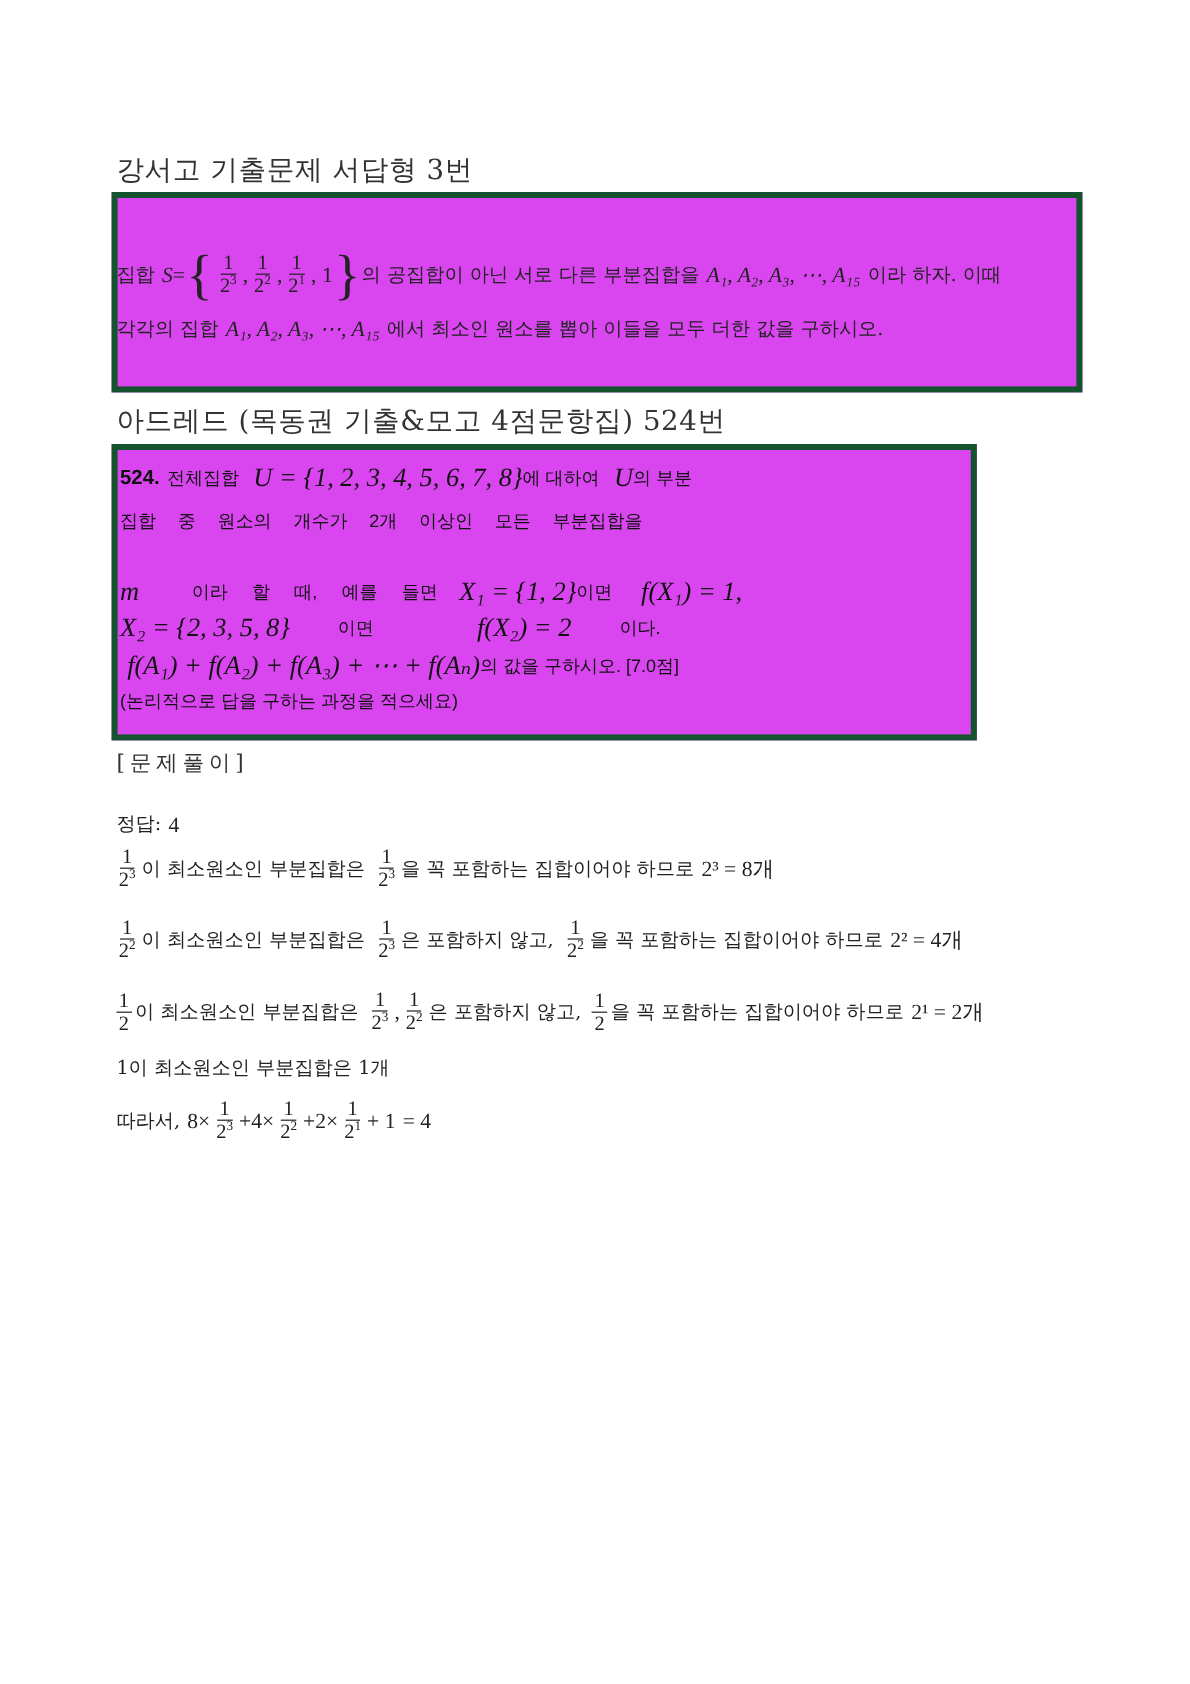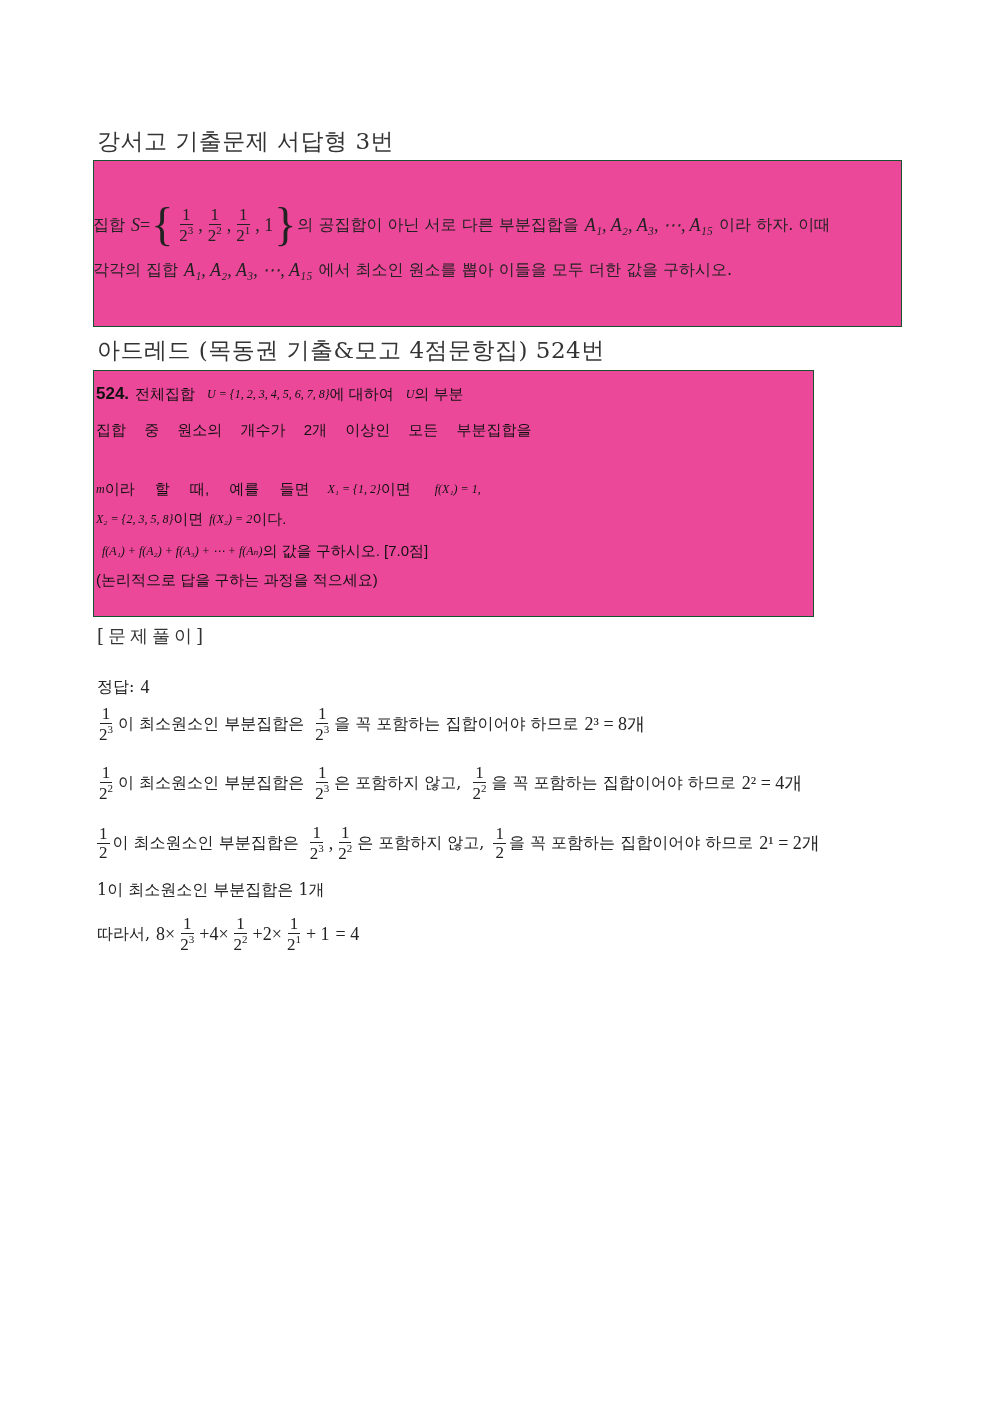--- a/index.html
+++ b/index.html
@@ -1,31 +1,31 @@
 <!DOCTYPE html>
 <html><head>
 <meta charset="utf-8">
 <style>
   html, body { margin: 0; padding: 0; background: #ffffff; }
   body { width: 992px; height: 1403px; position: relative; overflow: hidden;
          font-family: "DejaVu Serif", "Liberation Serif", serif; color: #222; }
   .abs { position: absolute; }
   .heading { font-size: 23px; color: #333; letter-spacing: 0.5px; font-family: "DejaVu Serif", serif; text-align: center; }
-  .box { position: absolute; border: 1px solid #14532d; box-sizing: border-box; background: #ec4899; }
+  .box { position: absolute; border: 5px solid #14532d; box-sizing: border-box; background: #d946ef; }
   .line { position: absolute; white-space: nowrap; font-size: 16px; color: #222; display: flex; align-items: center; }
   .m { font-family: "Liberation Serif", "DejaVu Serif", serif; font-style: italic; font-size: 18px; }
   .n { font-family: "Liberation Serif", "DejaVu Serif", serif; font-size: 18px; }
   .frac { display: inline-flex; flex-direction: column; align-items: center; vertical-align: middle;
           font-family: "Liberation Serif", serif; font-size: 17px; line-height: 1.05; margin: 0 3px; }
   .frac .num { padding: 0 2px; border-bottom: 1px solid #222; }
   .frac .den { padding: 0 2px; }
   sub, sup { font-size: 11px; }
   .brace { font-family: "Liberation Serif", serif; font-size: 46px; line-height: 1; font-weight: 200; margin: 0 1px; }
   .p524 { font-family: "Liberation Sans", "DejaVu Sans", sans-serif; font-size: 15px; color: #111; }
-  .p524 .m { font-size: 12px; }
+  .p524 .m { font-size: 22px; }
   .bold { font-weight: bold; }
   .sp { display: inline-block; width: 6px; }
 </style>
 </head>
 <body>
 
 <div class="abs heading" style="left:97px; top:126px;">강서고 기출문제 서답형 3번</div>
 
 <div class="box" style="left:93px; top:160px; width:809px; height:167px;">
   <div class="line" style="left:-1px; top:34px; height:60px;">
@@ -78,33 +78,33 @@
     <span class="m">U = {1, 2, 3, 4, 5, 6, 7, 8}</span>
     <span>에 대하여</span>
     <span class="sp"></span>
       <span class="sp"></span>
     <span class="m">U</span>
     <span>의 부분</span>
   </div>
   <div class="line p524" style="left:2px; top:46px; height:26px; word-spacing:14px;">집합  중  원소의  개수가  2개  이상인  모든  부분집합을</div>
   <div class="line p524" style="left:2px; top:104px; height:28px;">
     <span class="m">m</span>
-    <span style="word-spacing:16px;">이라  할  때,  예를  들면</span>
+    <span style="word-spacing:16px;margin-left:44px;">이라  할  때,  예를  들면</span>
     <span class="sp"></span>
       <span class="sp"></span>
       <span class="sp"></span>
     <span class="m">X₁ = {1, 2}</span>
     <span>이면</span>
     <span class="sp"></span>
       <span class="sp"></span>
       <span class="sp"></span>
       <span class="sp"></span>
     <span class="m">f(X₁) = 1,</span>
   </div>
-  <div class="line p524" style="left:2px; top:134px; height:28px;">
+  <div class="line p524" style="left:2px; top:134px; height:28px;gap:40px;">
     <span class="m">X₂ = {2, 3, 5, 8}</span>
     <span>이면</span>
     <span class="sp"></span>
     <span class="m">f(X₂) = 2</span>
     <span>이다.</span>
   </div>
   <div class="line p524" style="left:8px; top:166px; height:28px;">
     <span class="m">f(A₁) + f(A₂) + f(A₃) + ⋯ + f(Aₙ)</span>
     <span>의 값을 구하시오. [7.0점]</span>
   </div>

